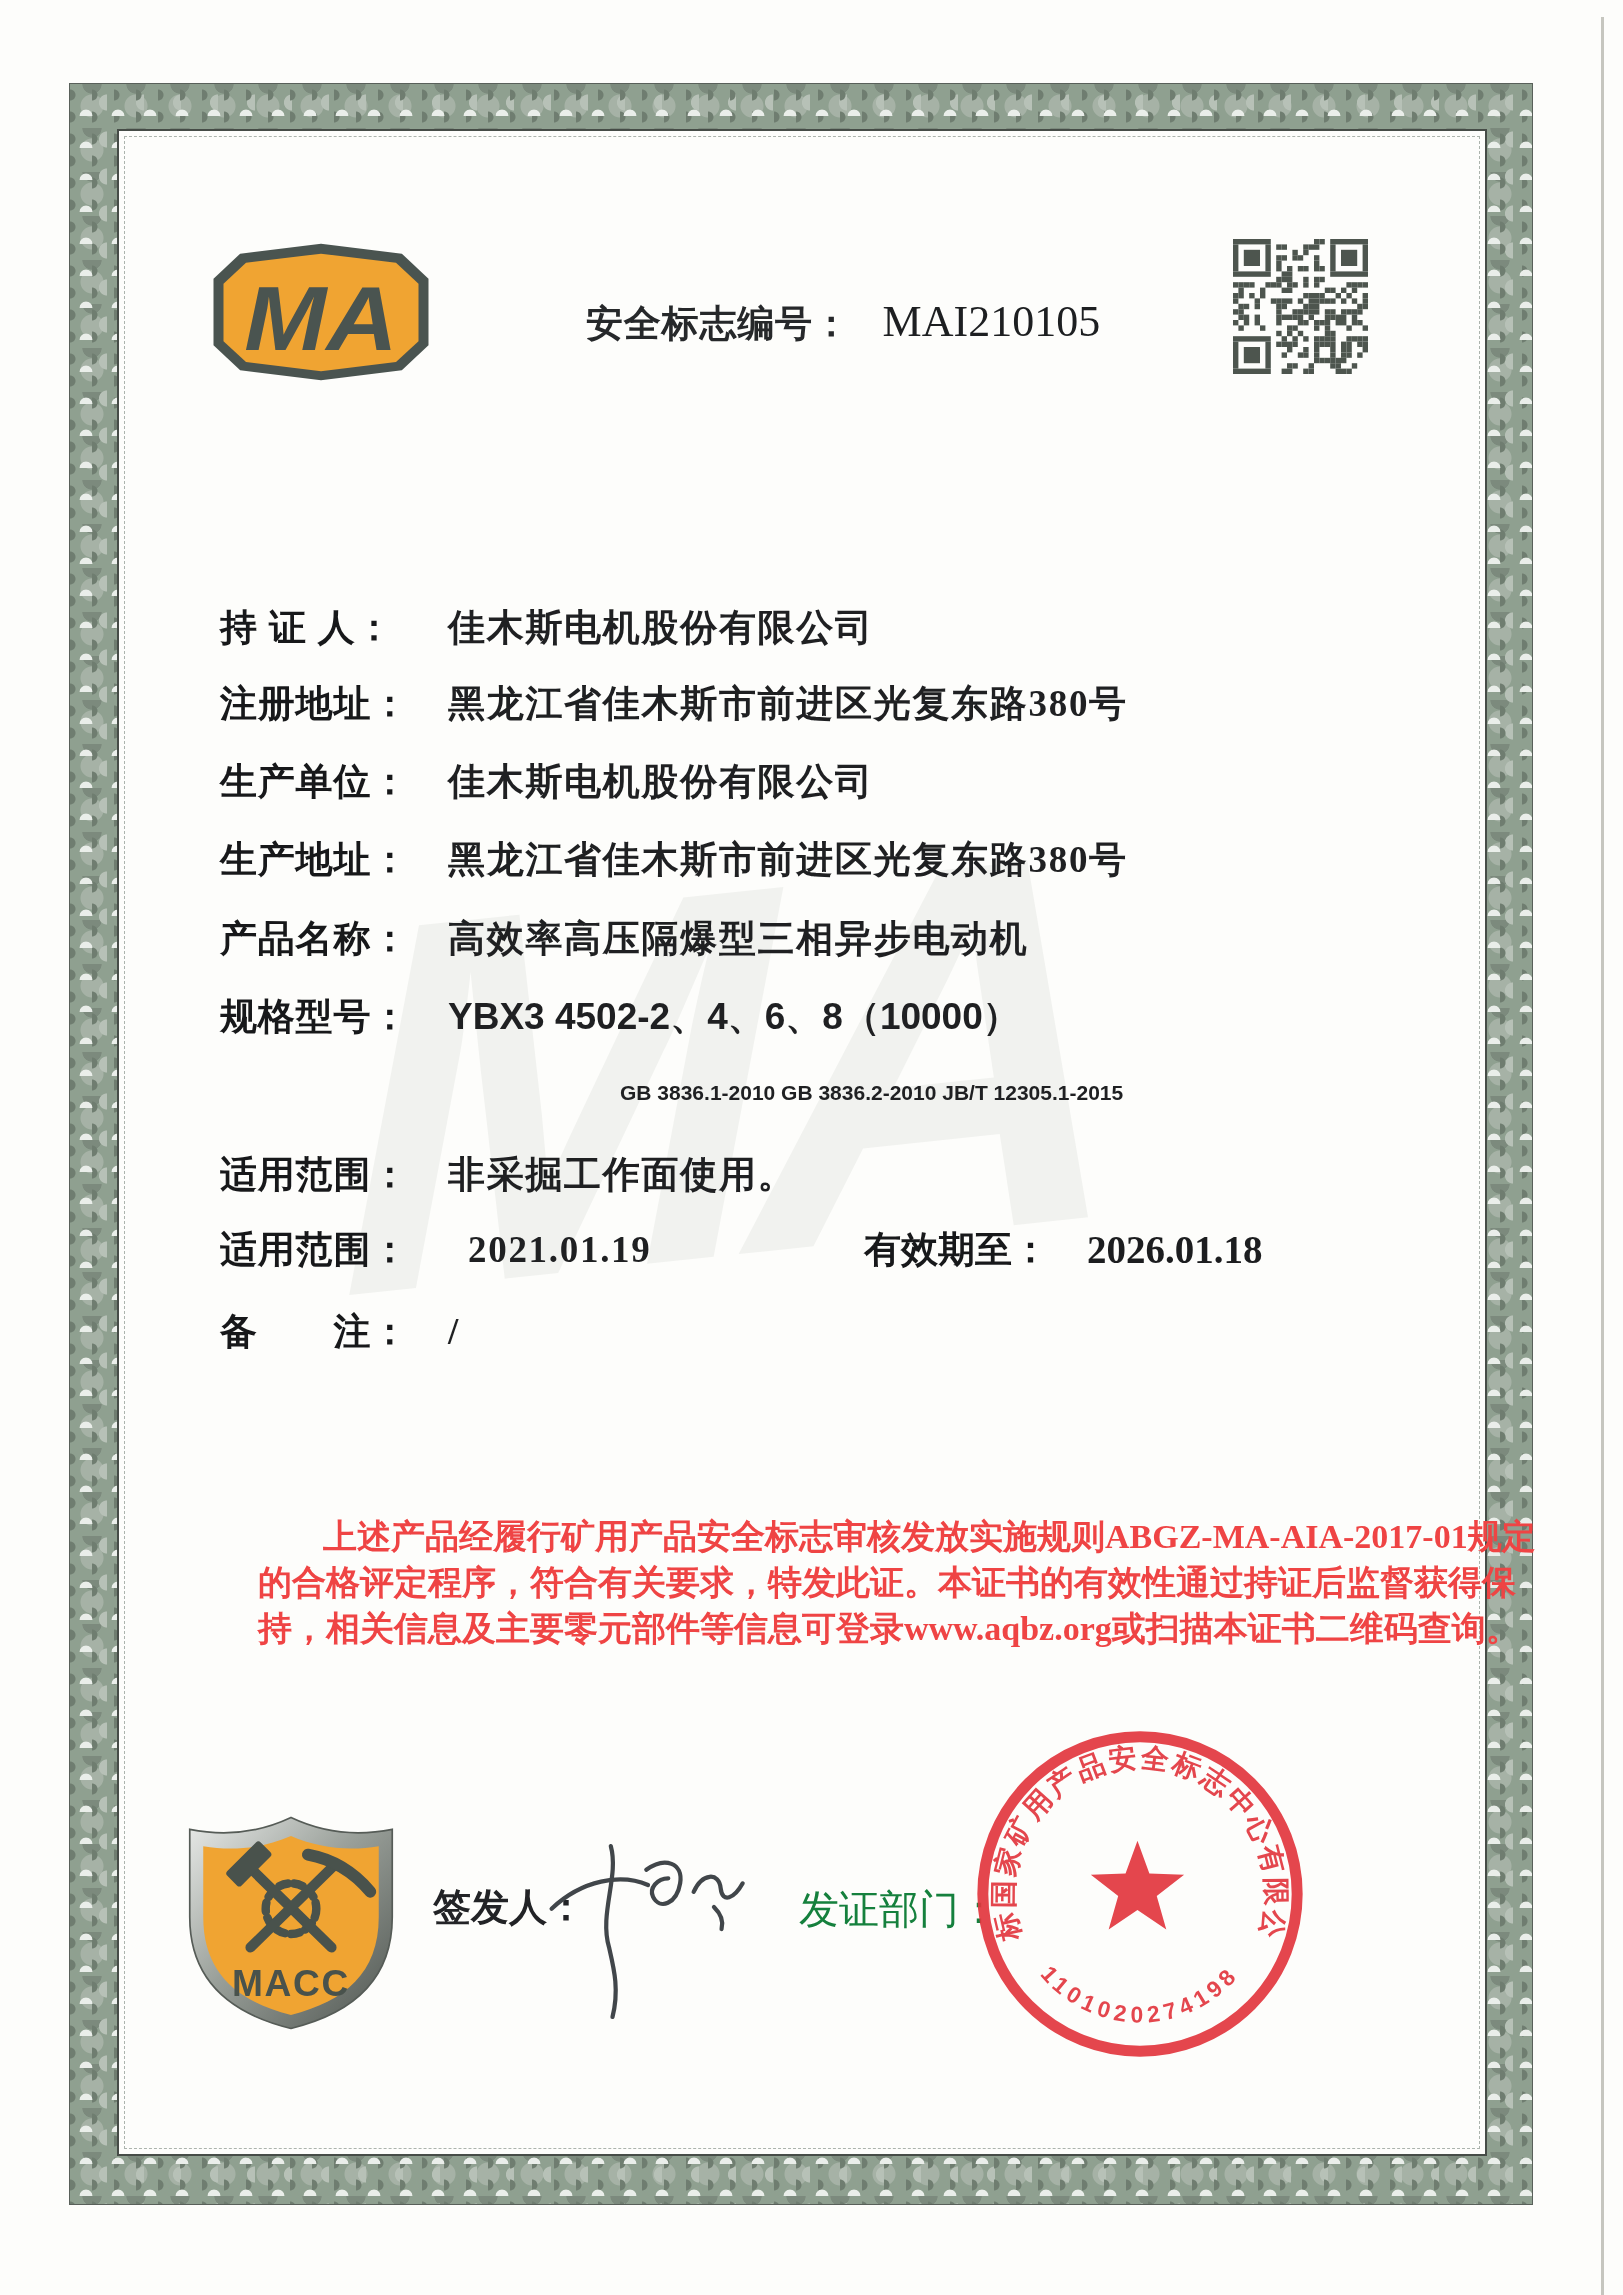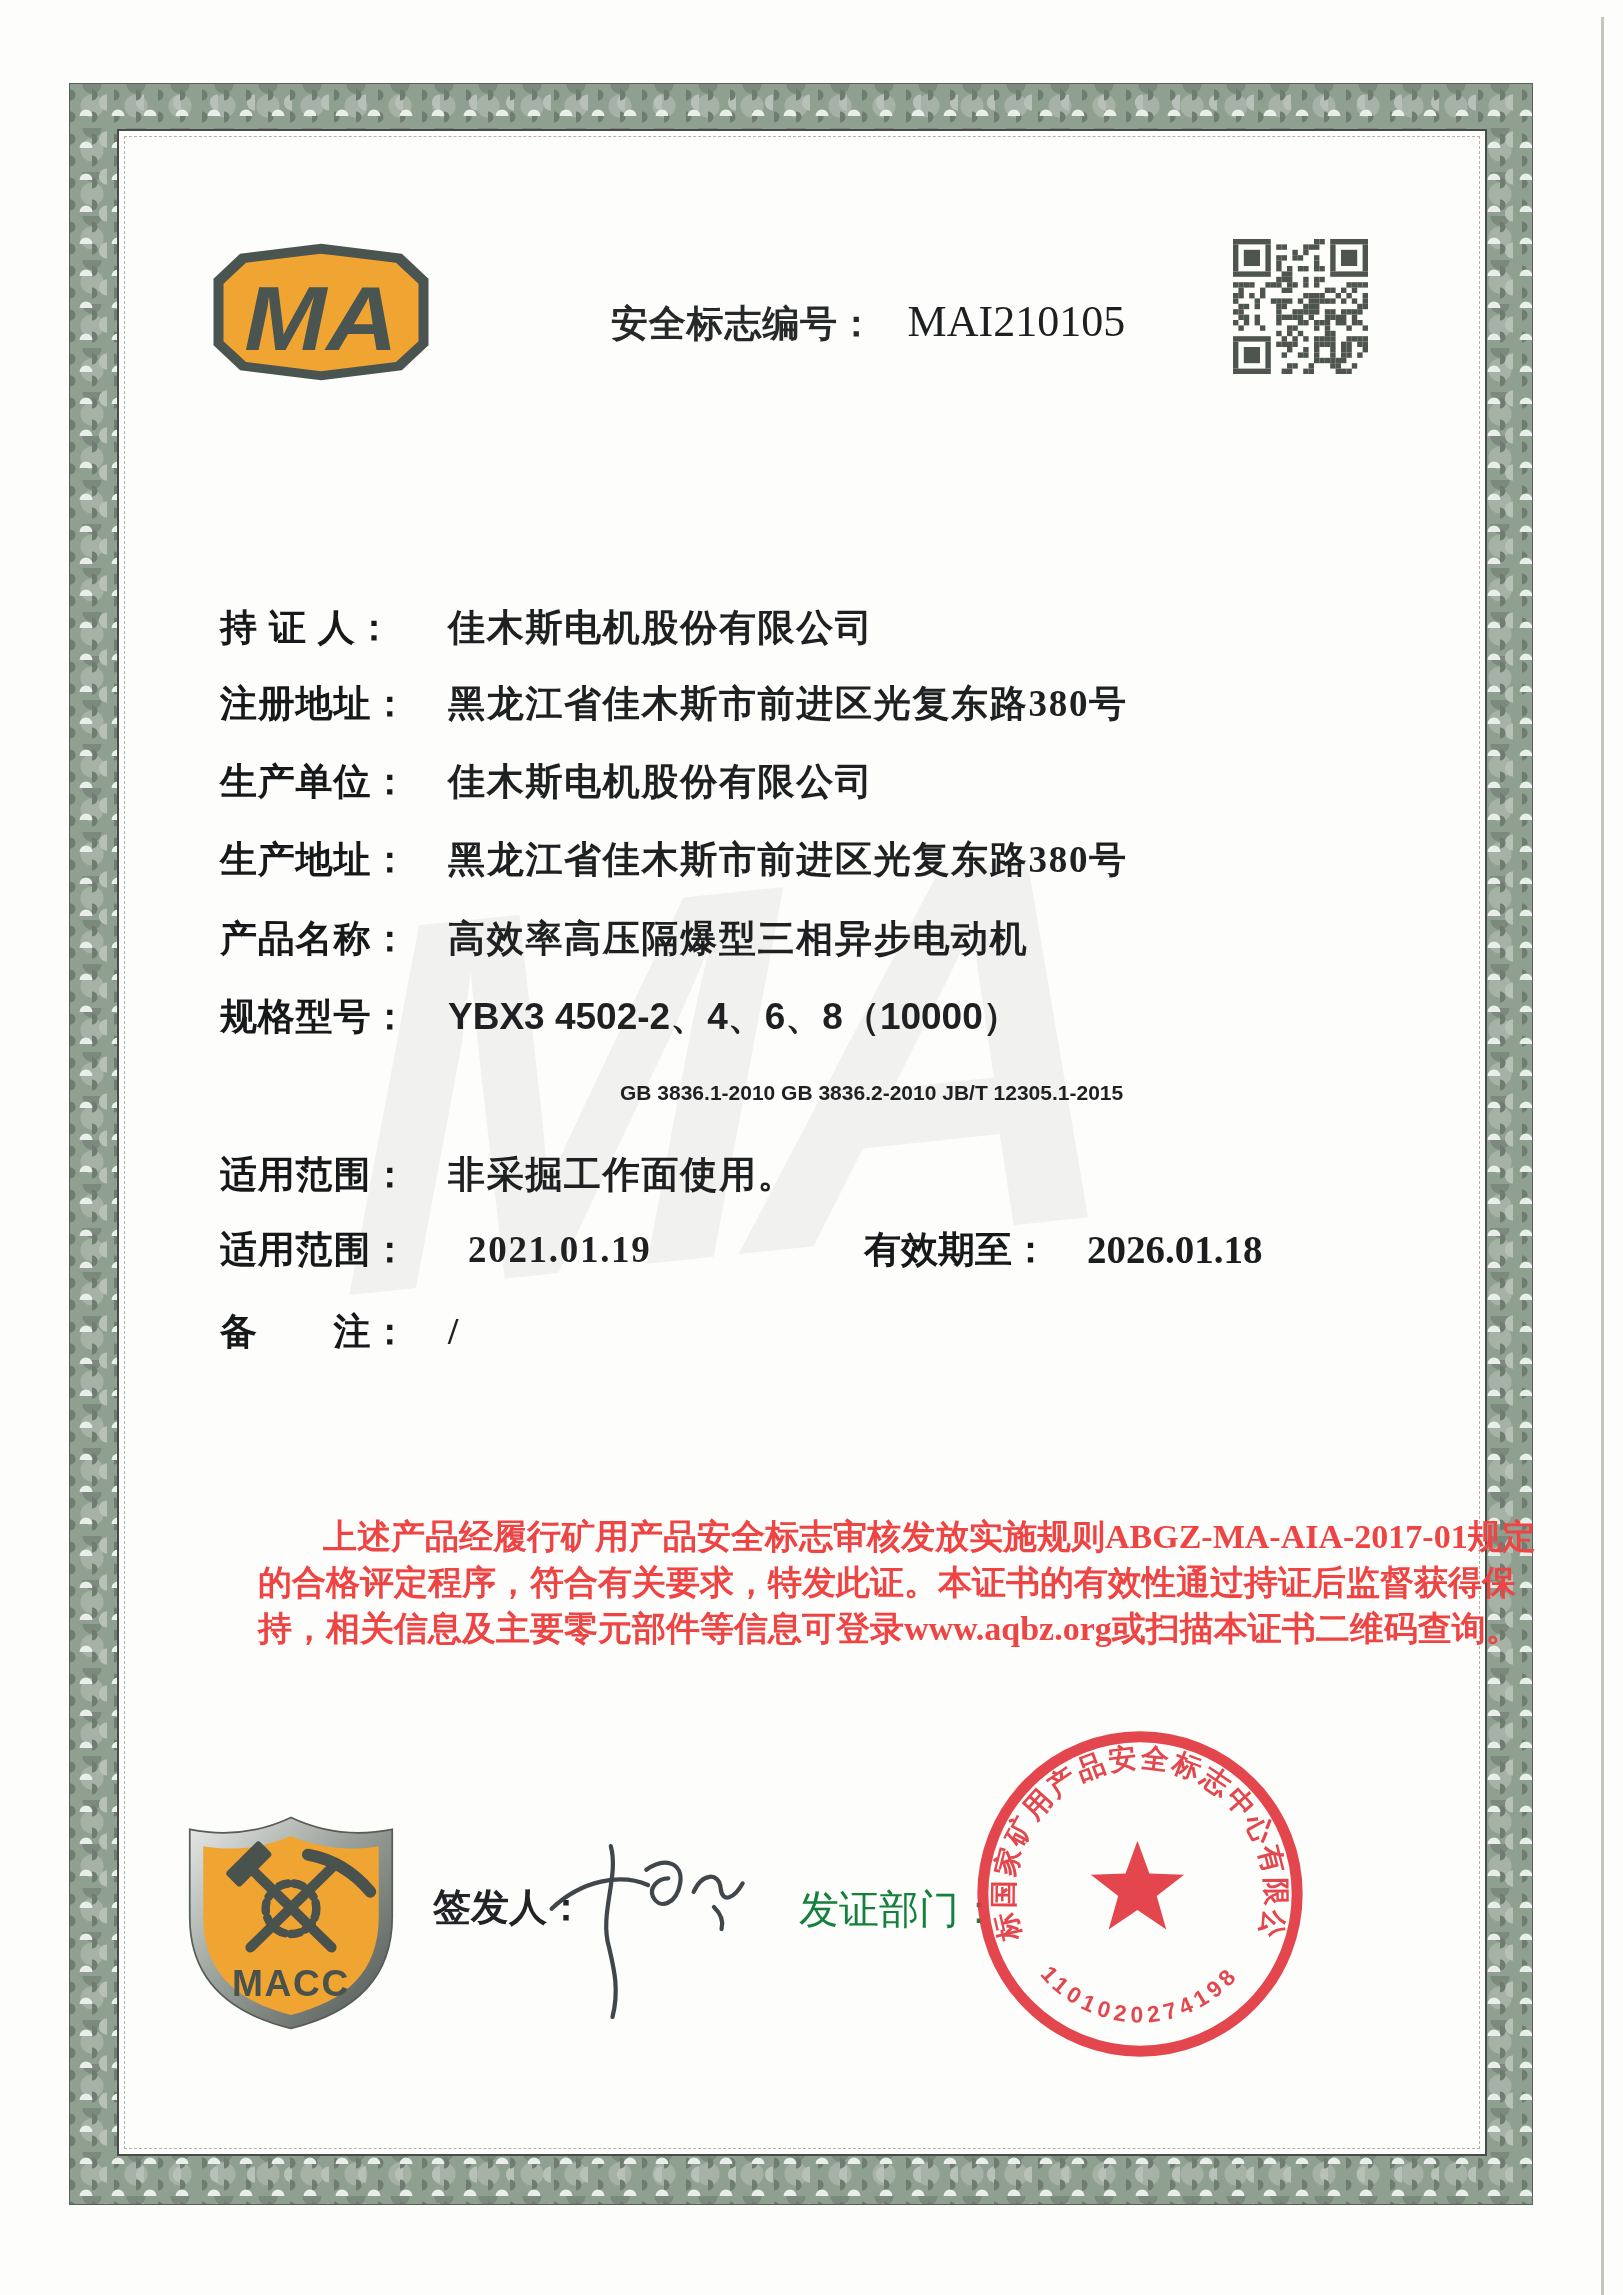--- a/index.html
+++ b/index.html
@@ -19,21 +19,21 @@
         background-size:32px 32px,22px 22px,37px 37px,44px 44px,44px 44px;
         border:1.7px solid #59605a;}
   .inner-frame{position:absolute;left:117px;top:129px;width:1370px;height:2027px;box-sizing:border-box;
         background:#fdfdfb;border:2.5px solid #464c47;}
   .inner-frame::before{content:"";position:absolute;inset:5px;border:1.7px dashed #929c93;opacity:.75;}
   
   .watermark{position:absolute;left:338px;top:812px;font-size:524px;line-height:1;
         font-family:"Liberation Sans",sans-serif;font-style:italic;font-weight:900;
         color:rgba(140,152,142,0.10);transform:rotate(-6deg) skewX(-6deg);letter-spacing:-25px;}
   
-  .cert-no{position:absolute;left:611px;top:296px;white-space:nowrap;text-align:center;}
+  .cert-no{position:absolute;left:586px;top:296px;white-space:nowrap;text-align:center;}
   .cert-no .lbl{font-weight:700;font-size:37px;letter-spacing:0.8px;color:#26282a;}
   .cert-no .num{font-family:"Liberation Serif",serif;font-size:44px;margin-left:32px;color:#1d1f21;}
   
   .title{position:absolute;left:118px;top:433px;width:1341px;text-align:center;
         font-family:"Liberation Serif",serif;font-weight:700;font-size:88px;letter-spacing:6.8px;
         color:#3c433e;text-shadow:1.7px 1.7px 0 rgba(60,67,62,.25);white-space:nowrap;}
   
   .fields{position:absolute;left:220px;top:0;width:1268px;}
   .row{position:absolute;left:0;height:56px;line-height:56px;white-space:nowrap;}
   .row .lbl{font-weight:700;font-size:37px;letter-spacing:0.8px;color:#17181a;}

